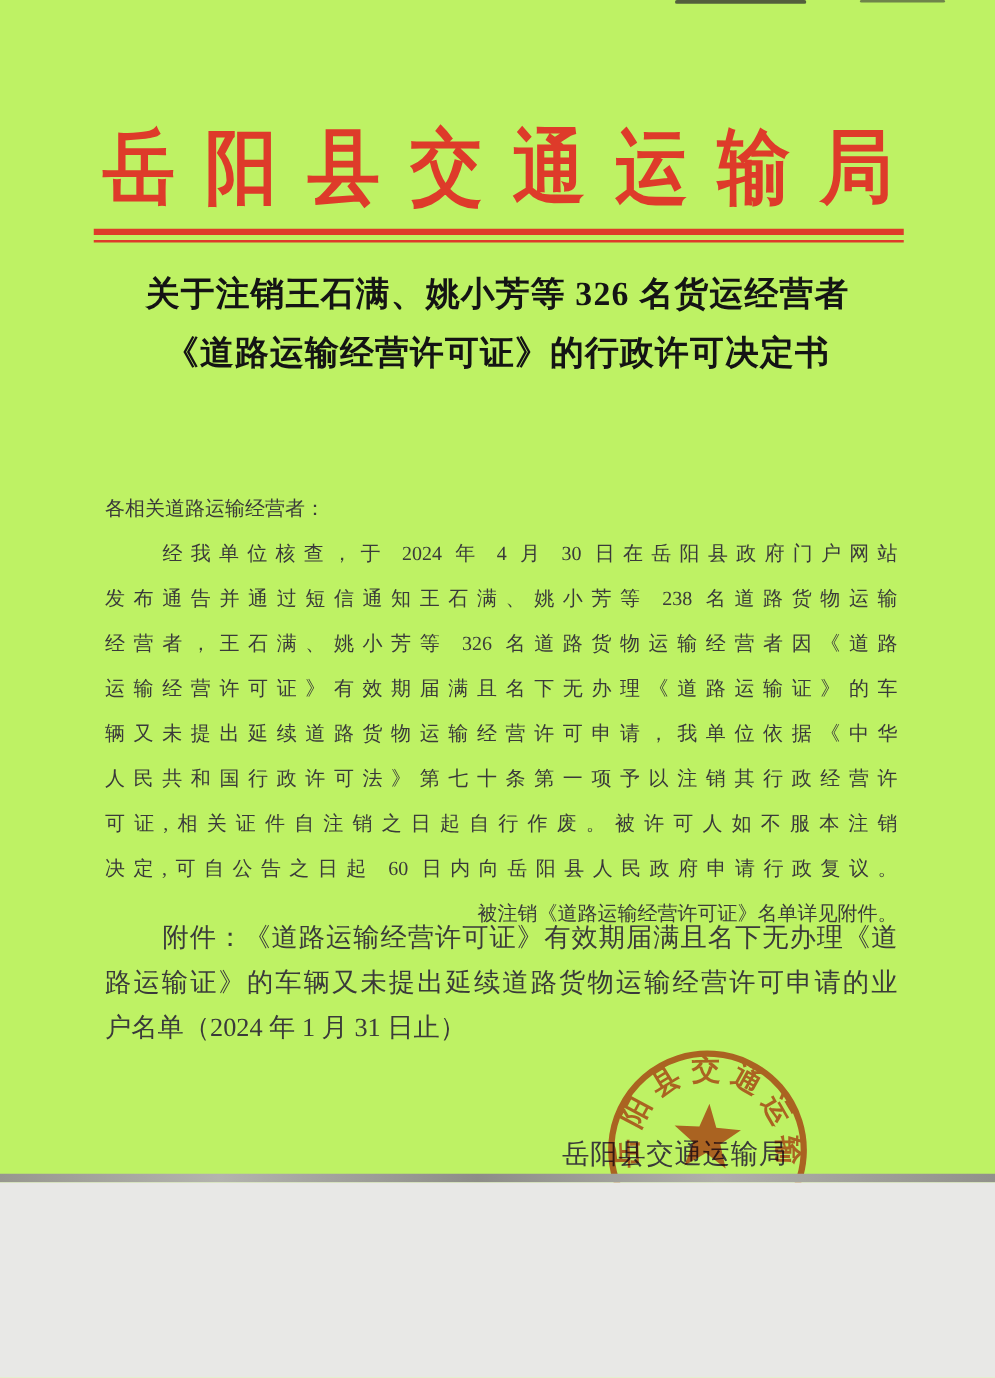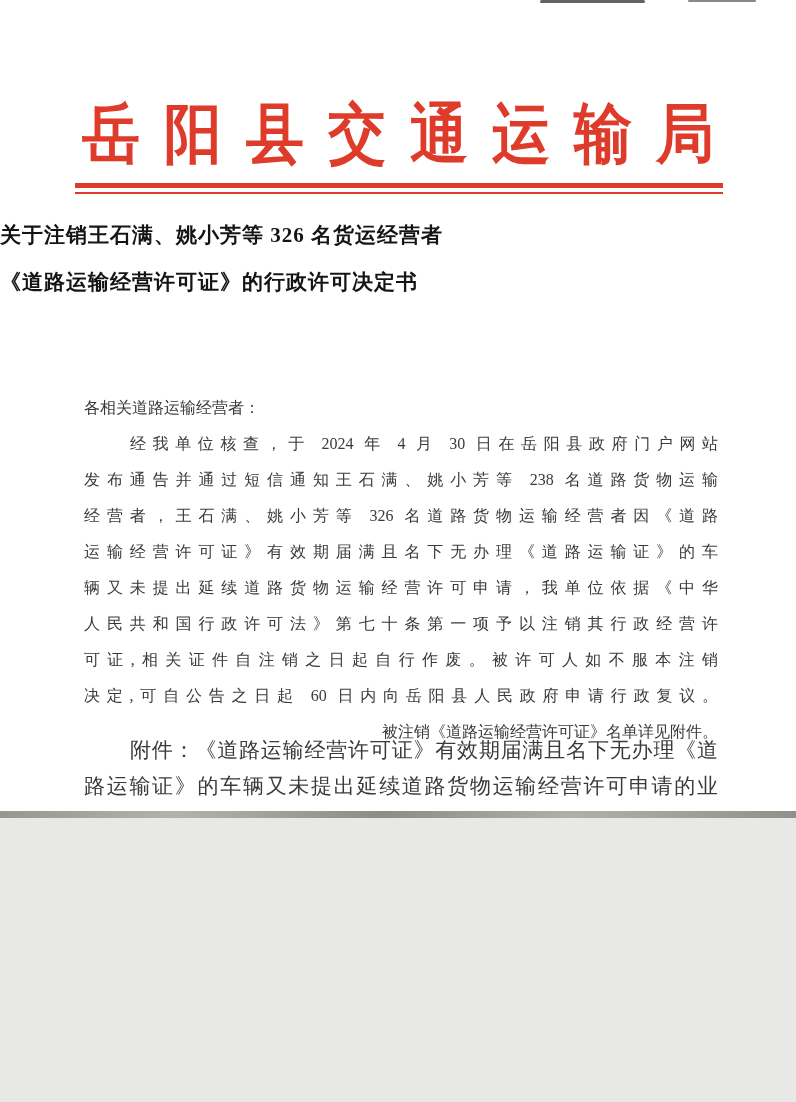--- a/index.html
+++ b/index.html
@@ -1,20 +1,20 @@
 <!DOCTYPE html>
 <html lang="zh"><head>
 <meta charset="utf-8">
 <style>
   html,body { margin:0; padding:0; background:#e8e8e6; }
   .page {
     position:relative;
-    width:796px; height:818px;
+    width:796px; height:946px;
     margin:0 auto;
-    background:#ffffff;
+    background:#bef264;
     overflow:hidden;
     font-family:"Liberation Serif","DejaVu Serif",serif;
     color:#363636;
   }
   
   .scan-top-a { position:absolute; top:0; left:540px; width:105px; height:3px; background:#2f2f2f; opacity:.75; border-radius:2px; }
   .scan-top-b { position:absolute; top:0; left:688px; width:68px; height:2px; background:#3a3a3a; opacity:.6; border-radius:2px; }
   .scan-bottom {
     position:absolute; bottom:0; left:0; width:796px; height:7px;
     background:linear-gradient(90deg,#97978f 0%,#b3b3ae 22%,#8d8d88 48%,#b0b0aa 72%,#91918b 100%);
@@ -28,22 +28,22 @@
     line-height:72px;
     transform:scaleY(1.12); transform-origin:50% 0;
     white-space:nowrap;
   }
   .rule { position:absolute; left:75px; width:648px; }
   .rule-thick-top { top:183px; height:5px; }
   .rule-thin-top  { top:192px; height:2px; }
   
   .doc-title {
     position:absolute; top:212px; left:0; width:100%;
-    text-align:left; color:#141414;
-    font-size:21px; font-weight:bold; letter-spacing:1px;
+    text-align:center; color:#141414;
+    font-size:27px; font-weight:bold; letter-spacing:1px;
     line-height:47px;
   }
   
   .body-block { position:absolute; top:346px; left:84px; width:634px;
     font-size:16px; line-height:36px; color:#3a3a3a;margin-top:44px; }
   .attach-block { position:absolute; top:732px; left:84px; width:634px;
     font-size:21px; line-height:36px; color:#3a3a3a; }
   .tline { display:block; }
   .just { text-align:justify; text-align-last:justify; text-justify:inter-ideograph; }
   .indent { text-indent:46px;text-align:right; }

